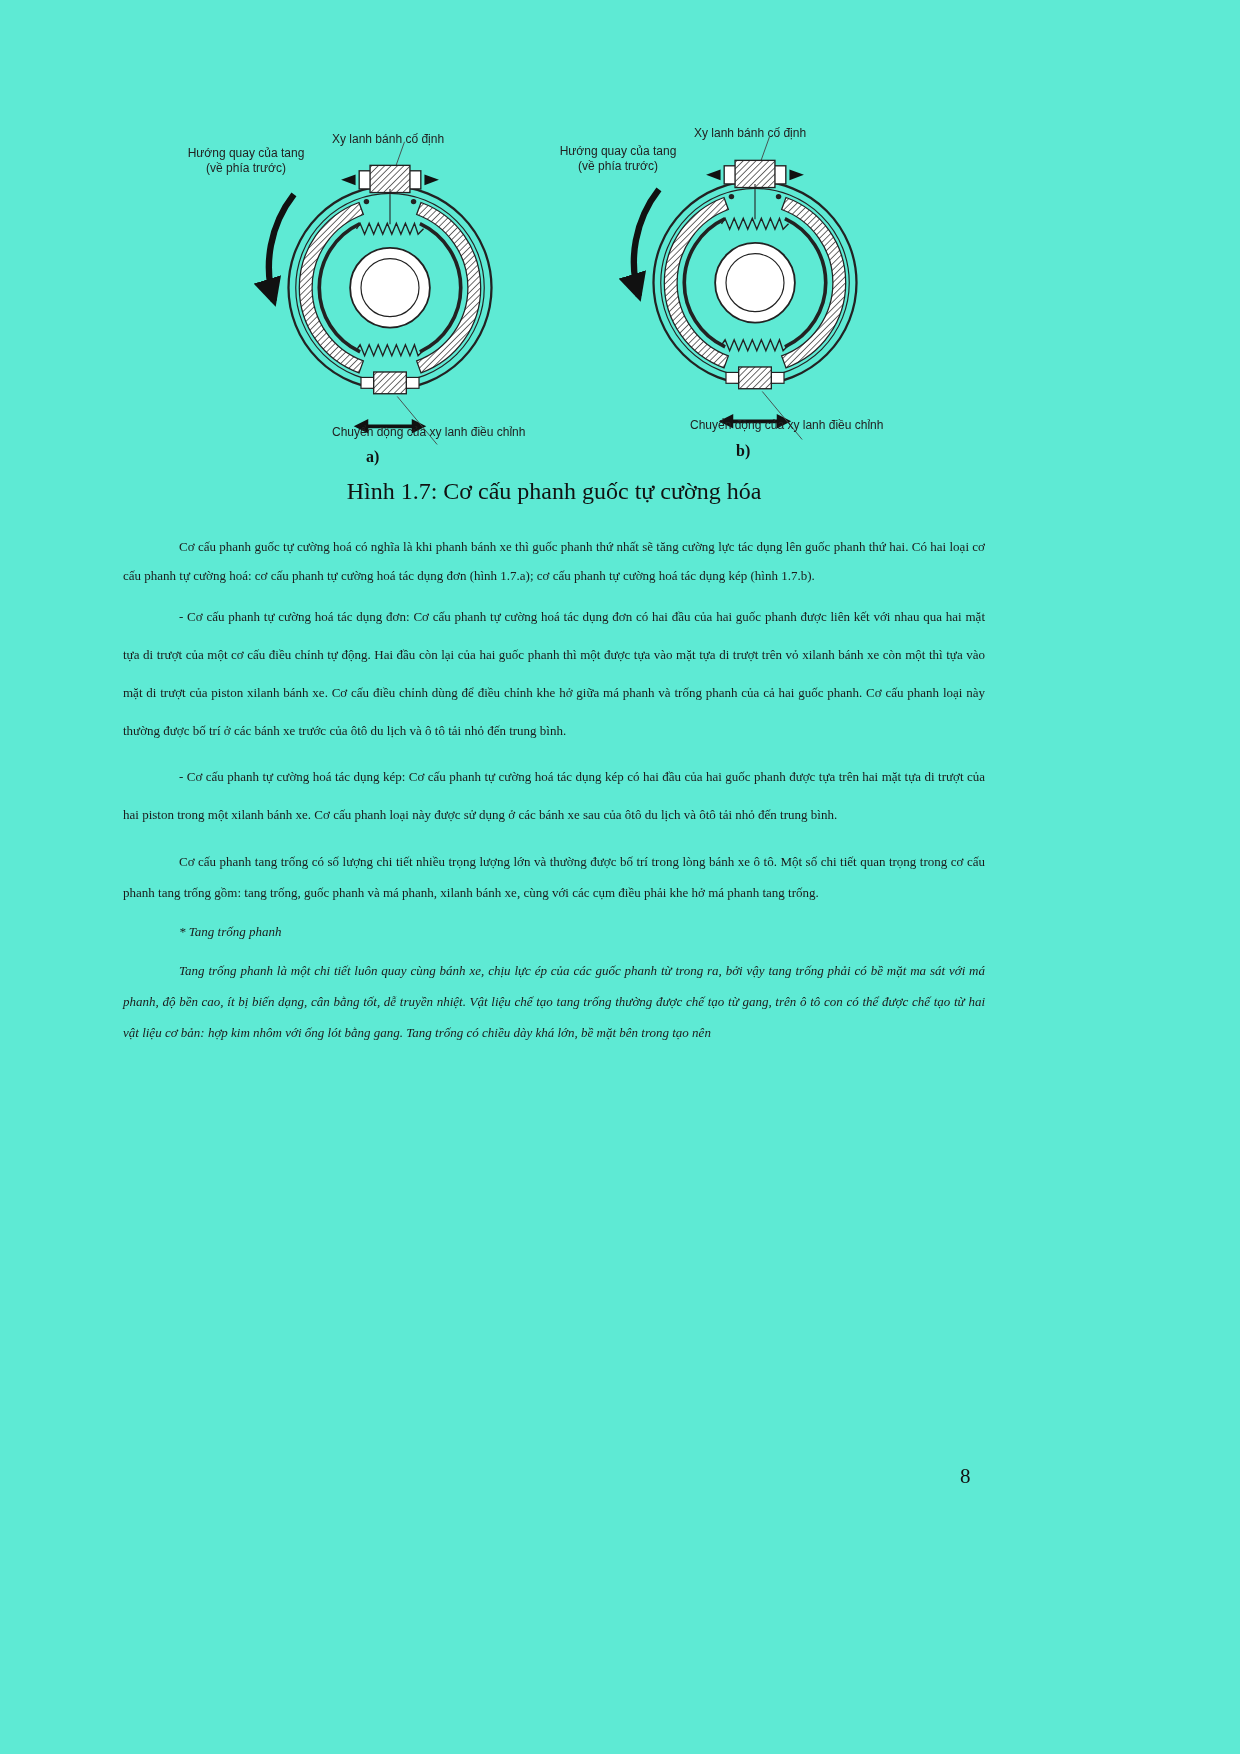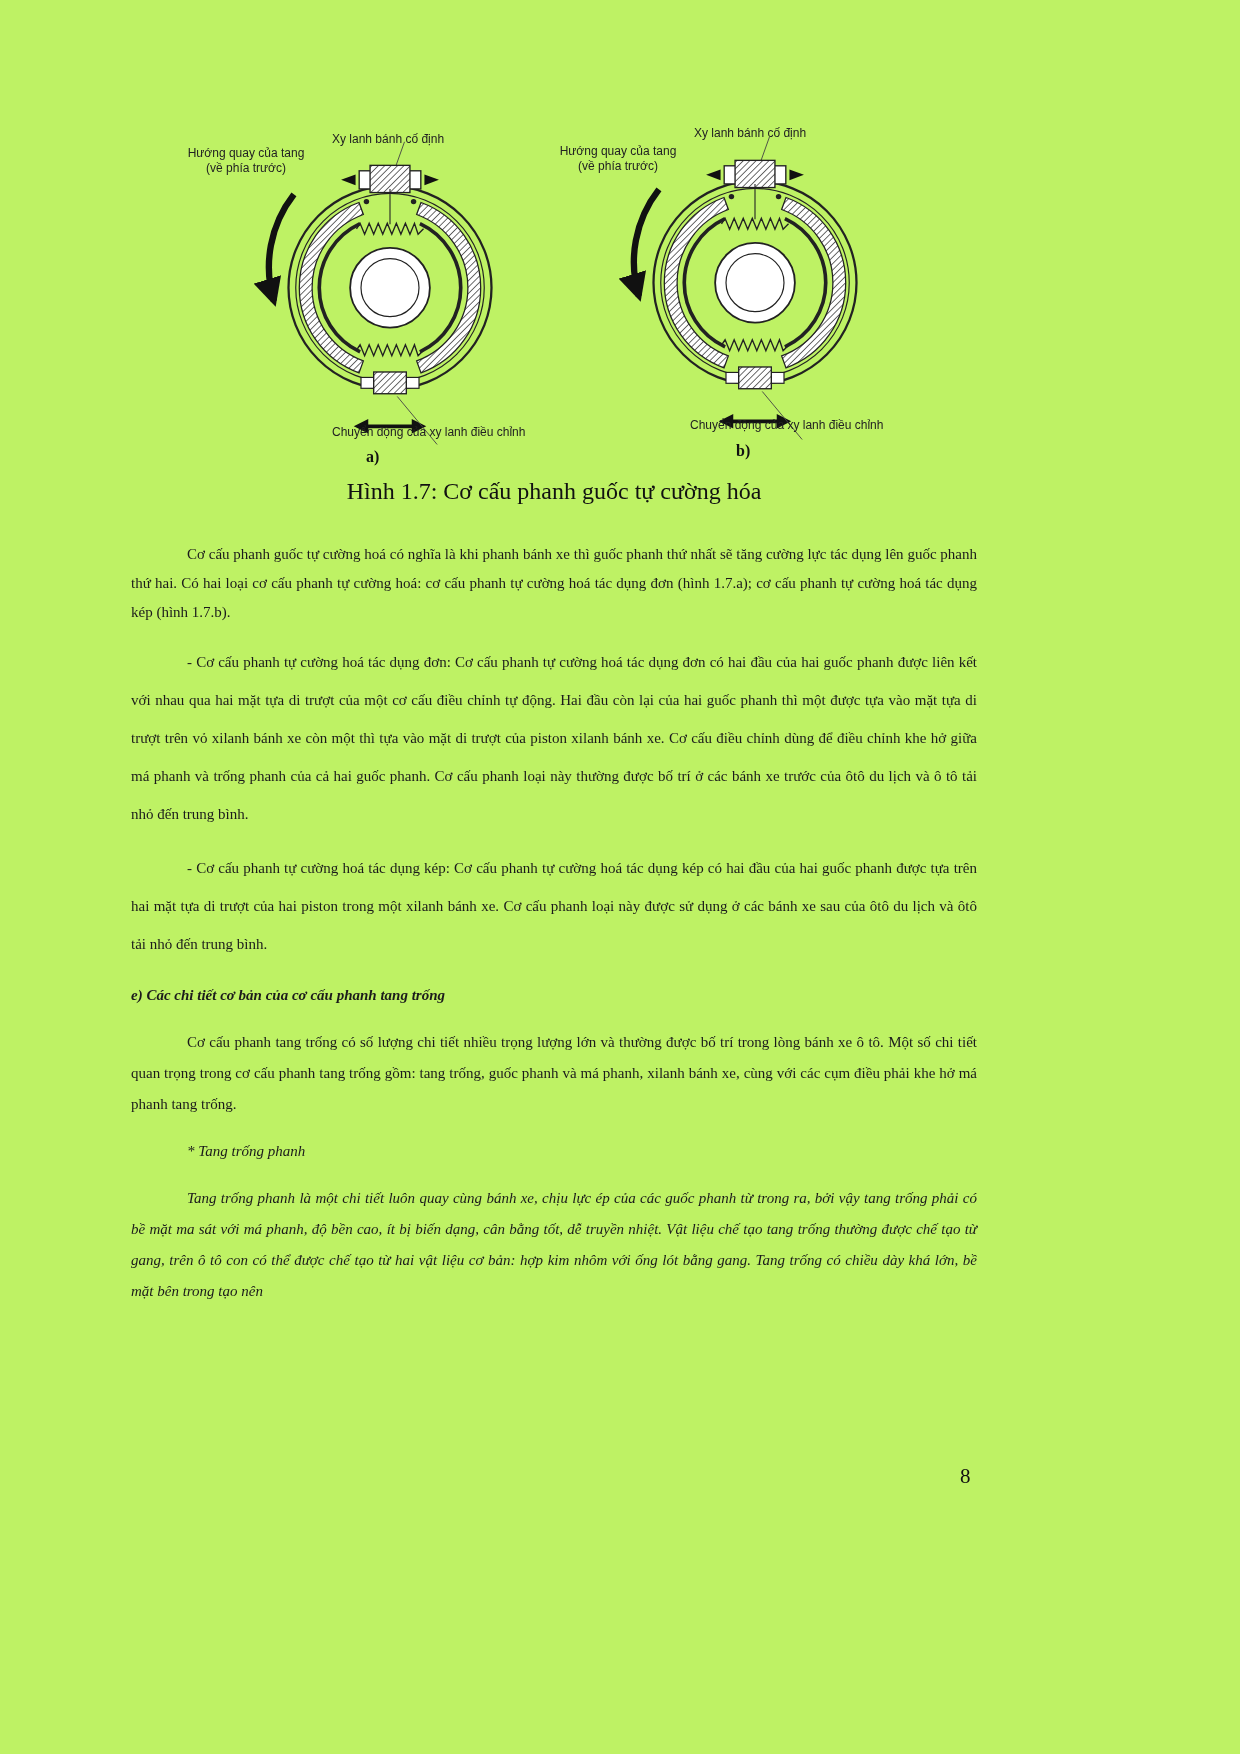--- a/index.html
+++ b/index.html
@@ -1,19 +1,19 @@
 <!DOCTYPE html>
 <html><head>
 <meta charset="utf-8">
 <style>
   html, body { margin:0; padding:0; background:#ffffff; }
   .page {
     position:relative;
     width:1240px; height:1754px;
-    background:#bef264;
+    background:#5eead4;
     font-family:"Liberation Serif", serif;
     color:#1b1b1b;
     overflow:hidden;
   }
   
   .fig { position:absolute; top:118px; left:0; width:1240px; height:365px; }
   .fig .lbl {
     position:absolute;
     font-family:"Liberation Sans", sans-serif;
     font-size:12px; color:#222; line-height:1.25;
@@ -21,21 +21,21 @@
   }
   .fig .lbl.rot { white-space:normal; text-align:center; width:140px; }
   .fig .tag { position:absolute; font-size:16px; font-weight:bold; color:#111; }
   .fig svg { position:absolute; }
   .caption {
     position:absolute; top:478px; left:115px; width:878px;
     text-align:center; font-size:24px; color:#111;
   }
   
   .text-block { position:absolute; top:524px; left:115px; width:878px; }
-  .text-block p { margin:16px; text-align:justify; font-size:15px; }
+  .text-block p { margin:8px; text-align:justify; font-size:13px; }
   .p-indent { text-indent:56px; }
   .lh-n { line-height:29px; }
   .lh-w { line-height:38px; }
   .lh-m { line-height:31px; }
   .h-e {
     margin:10px 0 0 0; font-size:21px; font-weight:bold; font-style:italic;
     line-height:32px; text-align:left;
   }
   .sub-i { font-style:italic; margin-top:6px !important; }
   .mt6 { margin-top:6px !important; }
@@ -174,21 +174,20 @@
     <div class="lbl" style="left:690px; top:300px;">Chuyển động của xy lanh điều chỉnh</div>
     <div class="tag" style="left:736px; top:324px;">b)</div>
   </div>
 
   <div class="caption">Hình 1.7: Cơ cấu phanh guốc tự cường hóa</div>
 
   <div class="text-block">
     <p class="p-indent lh-n">Cơ cấu phanh guốc tự cường hoá có nghĩa là khi phanh bánh xe thì guốc phanh thứ nhất sẽ tăng cường lực tác dụng lên guốc phanh thứ hai. Có hai loại cơ cấu phanh tự cường hoá: cơ cấu phanh tự cường hoá tác dụng đơn (hình 1.7.a); cơ cấu phanh tự cường hoá tác dụng kép (hình 1.7.b).</p>
     <p class="p-indent lh-w mt6">- Cơ cấu phanh tự cường hoá tác dụng đơn: Cơ cấu phanh tự cường hoá tác dụng đơn có hai đầu của hai guốc phanh được liên kết với nhau qua hai mặt tựa di trượt của một cơ cấu điều chỉnh tự động. Hai đầu còn lại của hai guốc phanh thì một được tựa vào mặt tựa di trượt trên vỏ xilanh bánh xe còn một thì tựa vào mặt di trượt của piston xilanh bánh xe. Cơ cấu điều chỉnh dùng để điều chỉnh khe hở giữa má phanh và trống phanh của cả hai guốc phanh. Cơ cấu phanh loại này thường được bố trí ở các bánh xe trước của ôtô du lịch và ô tô tải nhỏ đến trung bình.</p>
     <p class="p-indent lh-w">- Cơ cấu phanh tự cường hoá tác dụng kép: Cơ cấu phanh tự cường hoá tác dụng kép có hai đầu của hai guốc phanh được tựa trên hai mặt tựa di trượt của hai piston trong một xilanh bánh xe. Cơ cấu phanh loại này được sử dụng ở các bánh xe sau của ôtô du lịch và ôtô tải nhỏ đến trung bình.</p>
-    <p class="h-e">e) Các chi tiết cơ bản của cơ cấu phanh tang trống</p>
     <p class="p-indent lh-m mt12">Cơ cấu phanh tang trống có số lượng chi tiết nhiều trọng lượng lớn và thường được bố trí trong lòng bánh xe ô tô. Một số chi tiết quan trọng trong cơ cấu phanh tang trống gồm: tang trống, guốc phanh và má phanh, xilanh bánh xe, cùng với các cụm điều phải khe hở má phanh tang trống.</p>
     <p class="p-indent lh-m sub-i">* Tang trống phanh</p>
     <p class="p-indent lh-m mt4">Tang trống phanh là một chi tiết luôn quay cùng bánh xe, chịu lực ép của các guốc phanh từ trong ra, bởi vậy tang trống phải có bề mặt ma sát với má phanh, độ bền cao, ít bị biến dạng, cân bằng tốt, dễ truyền nhiệt. Vật liệu chế tạo tang trống thường được chế tạo từ gang, trên ô tô con có thể được chế tạo từ hai vật liệu cơ bản: hợp kim nhôm với ống lót bằng gang. Tang trống có chiều dày khá lớn, bề mặt bên trong tạo nên</p>
   </div>
 
   <div class="page-num">8</div>
 
 </div>
 
 </body></html>

